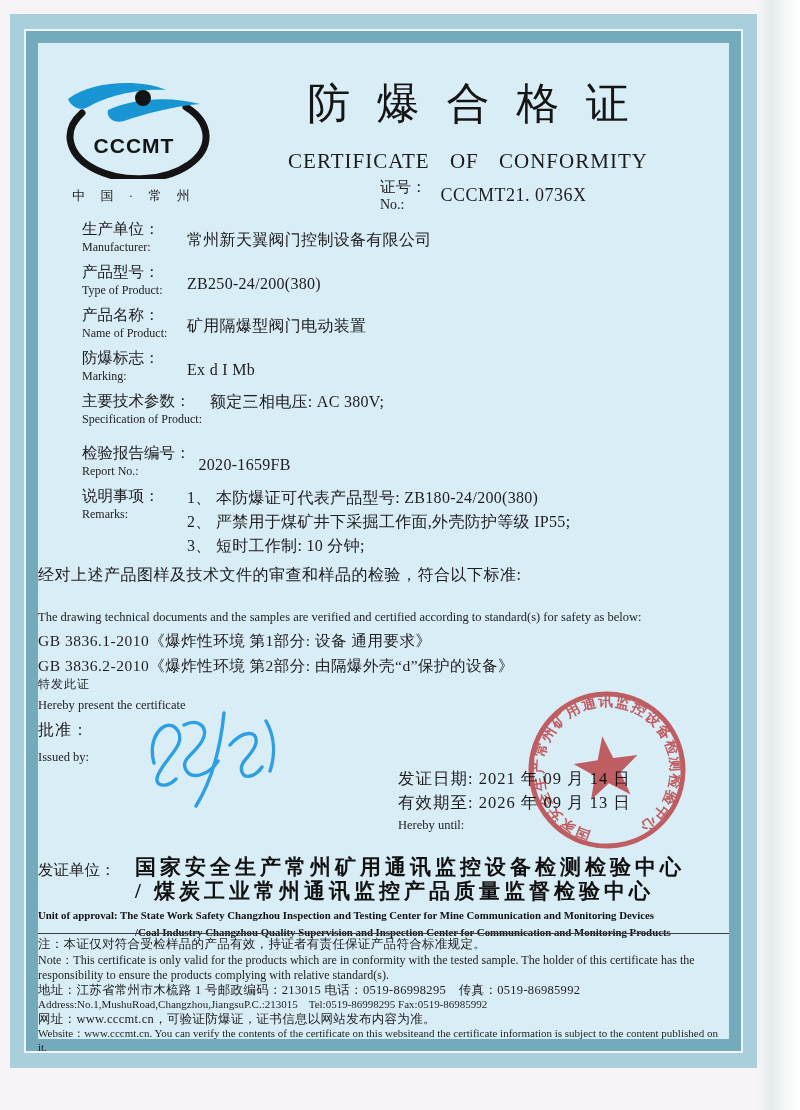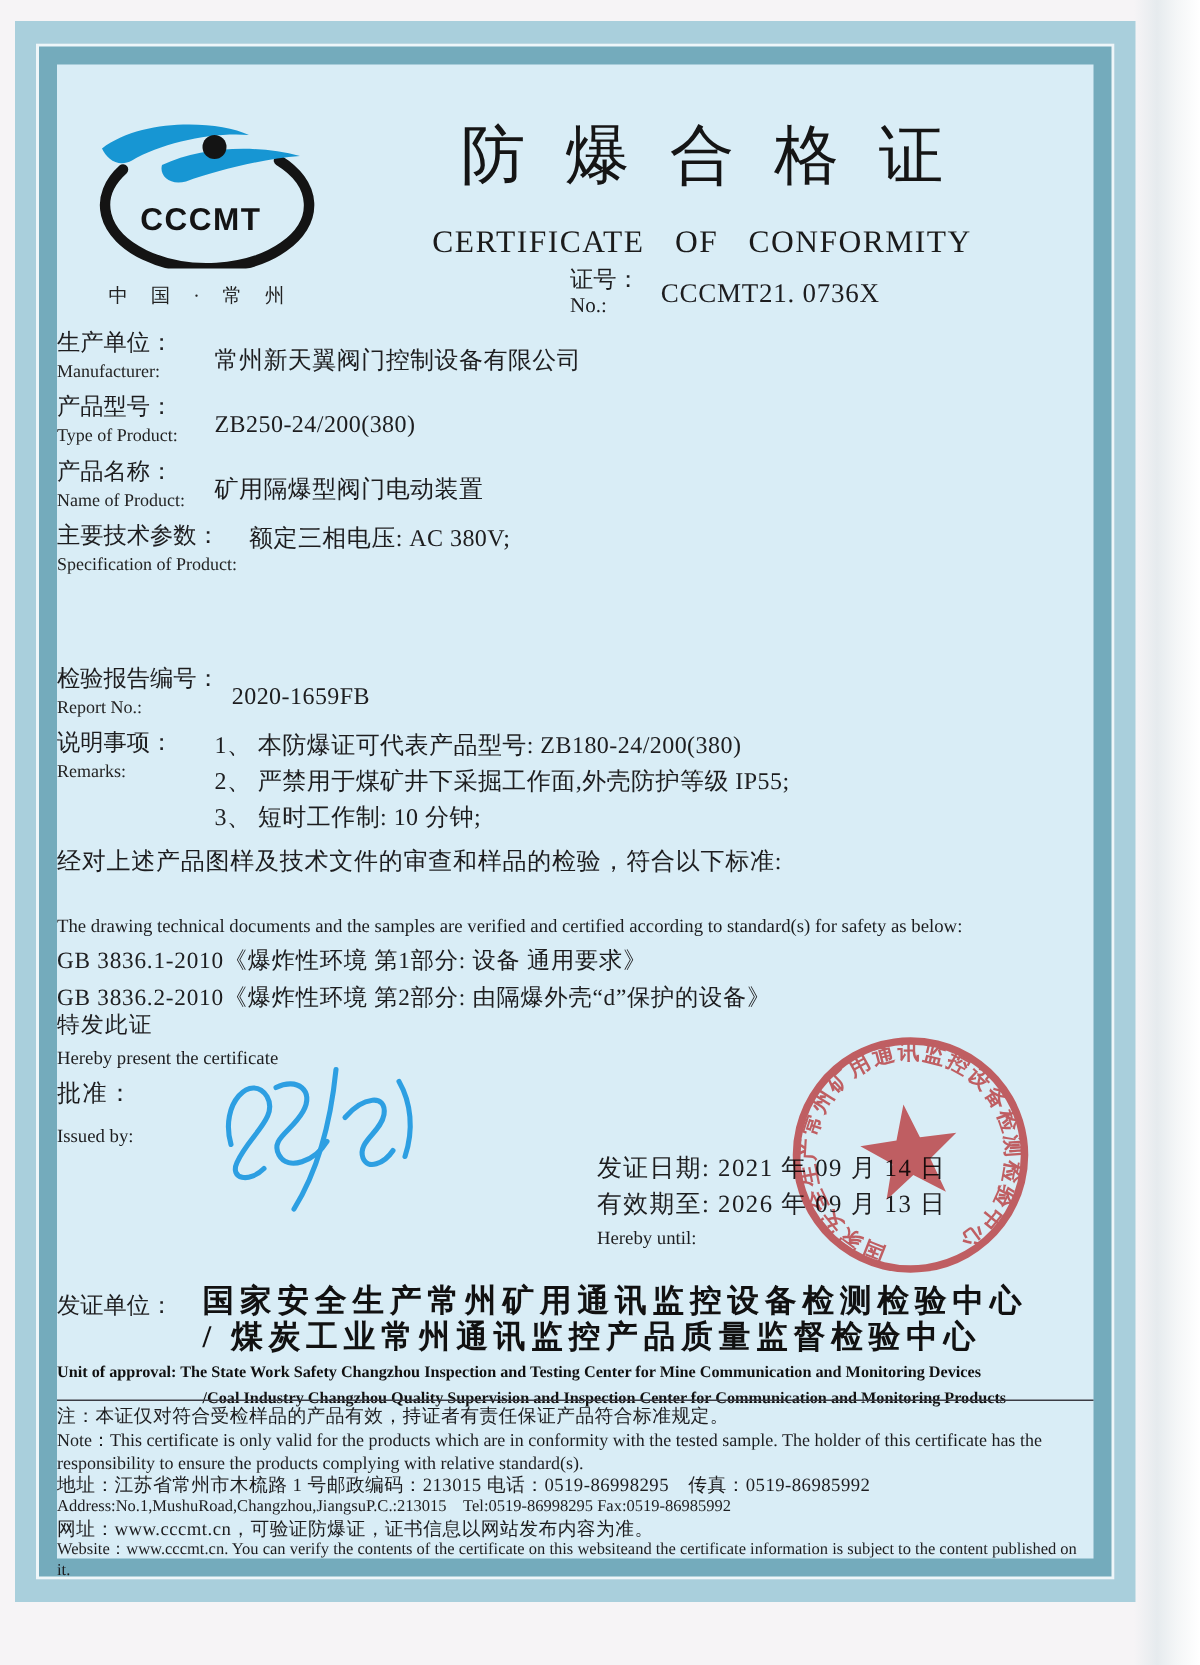--- a/index.html
+++ b/index.html
@@ -24,38 +24,38 @@
 
   .certno { position:absolute; left:342px; top:134px; display:flex; }
   .certno-labels .cn { font-size:15.5px; line-height:19px; }
   .certno-labels .en { font-size:14px; line-height:18px; }
   .certno-value { font-size:18px; margin-left:14px; align-self:center; letter-spacing:0.5px; }
 
   
   .fields { position:absolute; left:0; width:660px; }
   .fields-1 { top:176px; }
   .fields-2 { top:400px; }
-  .row { display:flex; height:43px; }
+  .row { display:flex; height:43px;padding-left:44px; }
   .row-tall { height:auto; min-height:43px; }
   .lbl { min-width:97px; flex-shrink:0; }
   .lbl .cn { font-size:15.5px; line-height:20px; white-space:nowrap; }
   .lbl .en { font-size:12px; line-height:17px; white-space:nowrap; color:#222; }
   .val { margin-left:8px; align-self:center; font-size:16px; letter-spacing:0.3px; }
   .val-top { align-self:flex-start; }
   .remark-item { font-size:16px; line-height:24px; letter-spacing:0.3px; }
 
   
   .standards { position:absolute; left:0; top:520px; width:100%; }
   .std-intro-cn { font-size:16px; line-height:24px; letter-spacing:0.5px; }
   .std-intro-en { font-size:12.5px; line-height:22px; margin-top:19px; }
   .std-line { font-size:15.5px; line-height:25px; letter-spacing:0.5px; }
 
   
   .present { position:absolute; left:0; top:630px; }
-  .present .cn1 { font-size:15px; line-height:22px; letter-spacing:1px; }
+  .present .cn1 { font-size:12px; line-height:22px; letter-spacing:1px; }
   .present .en1 { font-size:12.5px; line-height:20px; }
   .present .cn2 { font-size:16px; line-height:22px; margin-top:4px; letter-spacing:1px; }
   .present .en2 { font-size:12.5px; line-height:20px; margin-top:6px; }
 
   .signature { position:absolute; left:88px; top:648px; }
 
   .dates { position:absolute; left:360px; top:724px; width:320px; }
   .dates .cn { font-size:16.5px; line-height:24px; letter-spacing:1px; }
   .dates .en { font-size:12.5px; line-height:20px; }
 
@@ -125,20 +125,27 @@
             <div class="en">Type of Product:</div>
           </div>
           <div class="val">ZB250-24/200(380)</div>
         </div>
         <div class="row">
           <div class="lbl">
             <div class="cn">产品名称：</div>
             <div class="en">Name of Product:</div>
           </div>
           <div class="val">矿用隔爆型阀门电动装置</div>
+        </div>
+        <div class="row">
+          <div class="lbl">
+            <div class="cn">防爆标志：</div>
+            <div class="en">Marking:</div>
+          </div>
+          <div class="val">Ex d I Mb</div>
         </div>
         <div class="row">
           <div class="lbl">
             <div class="cn">主要技术参数：</div>
             <div class="en">Specification of Product:</div>
           </div>
           <div class="val val-top" style="margin-top:1px">额定三相电压: AC 380V;</div>
         </div>
       </div>
 

